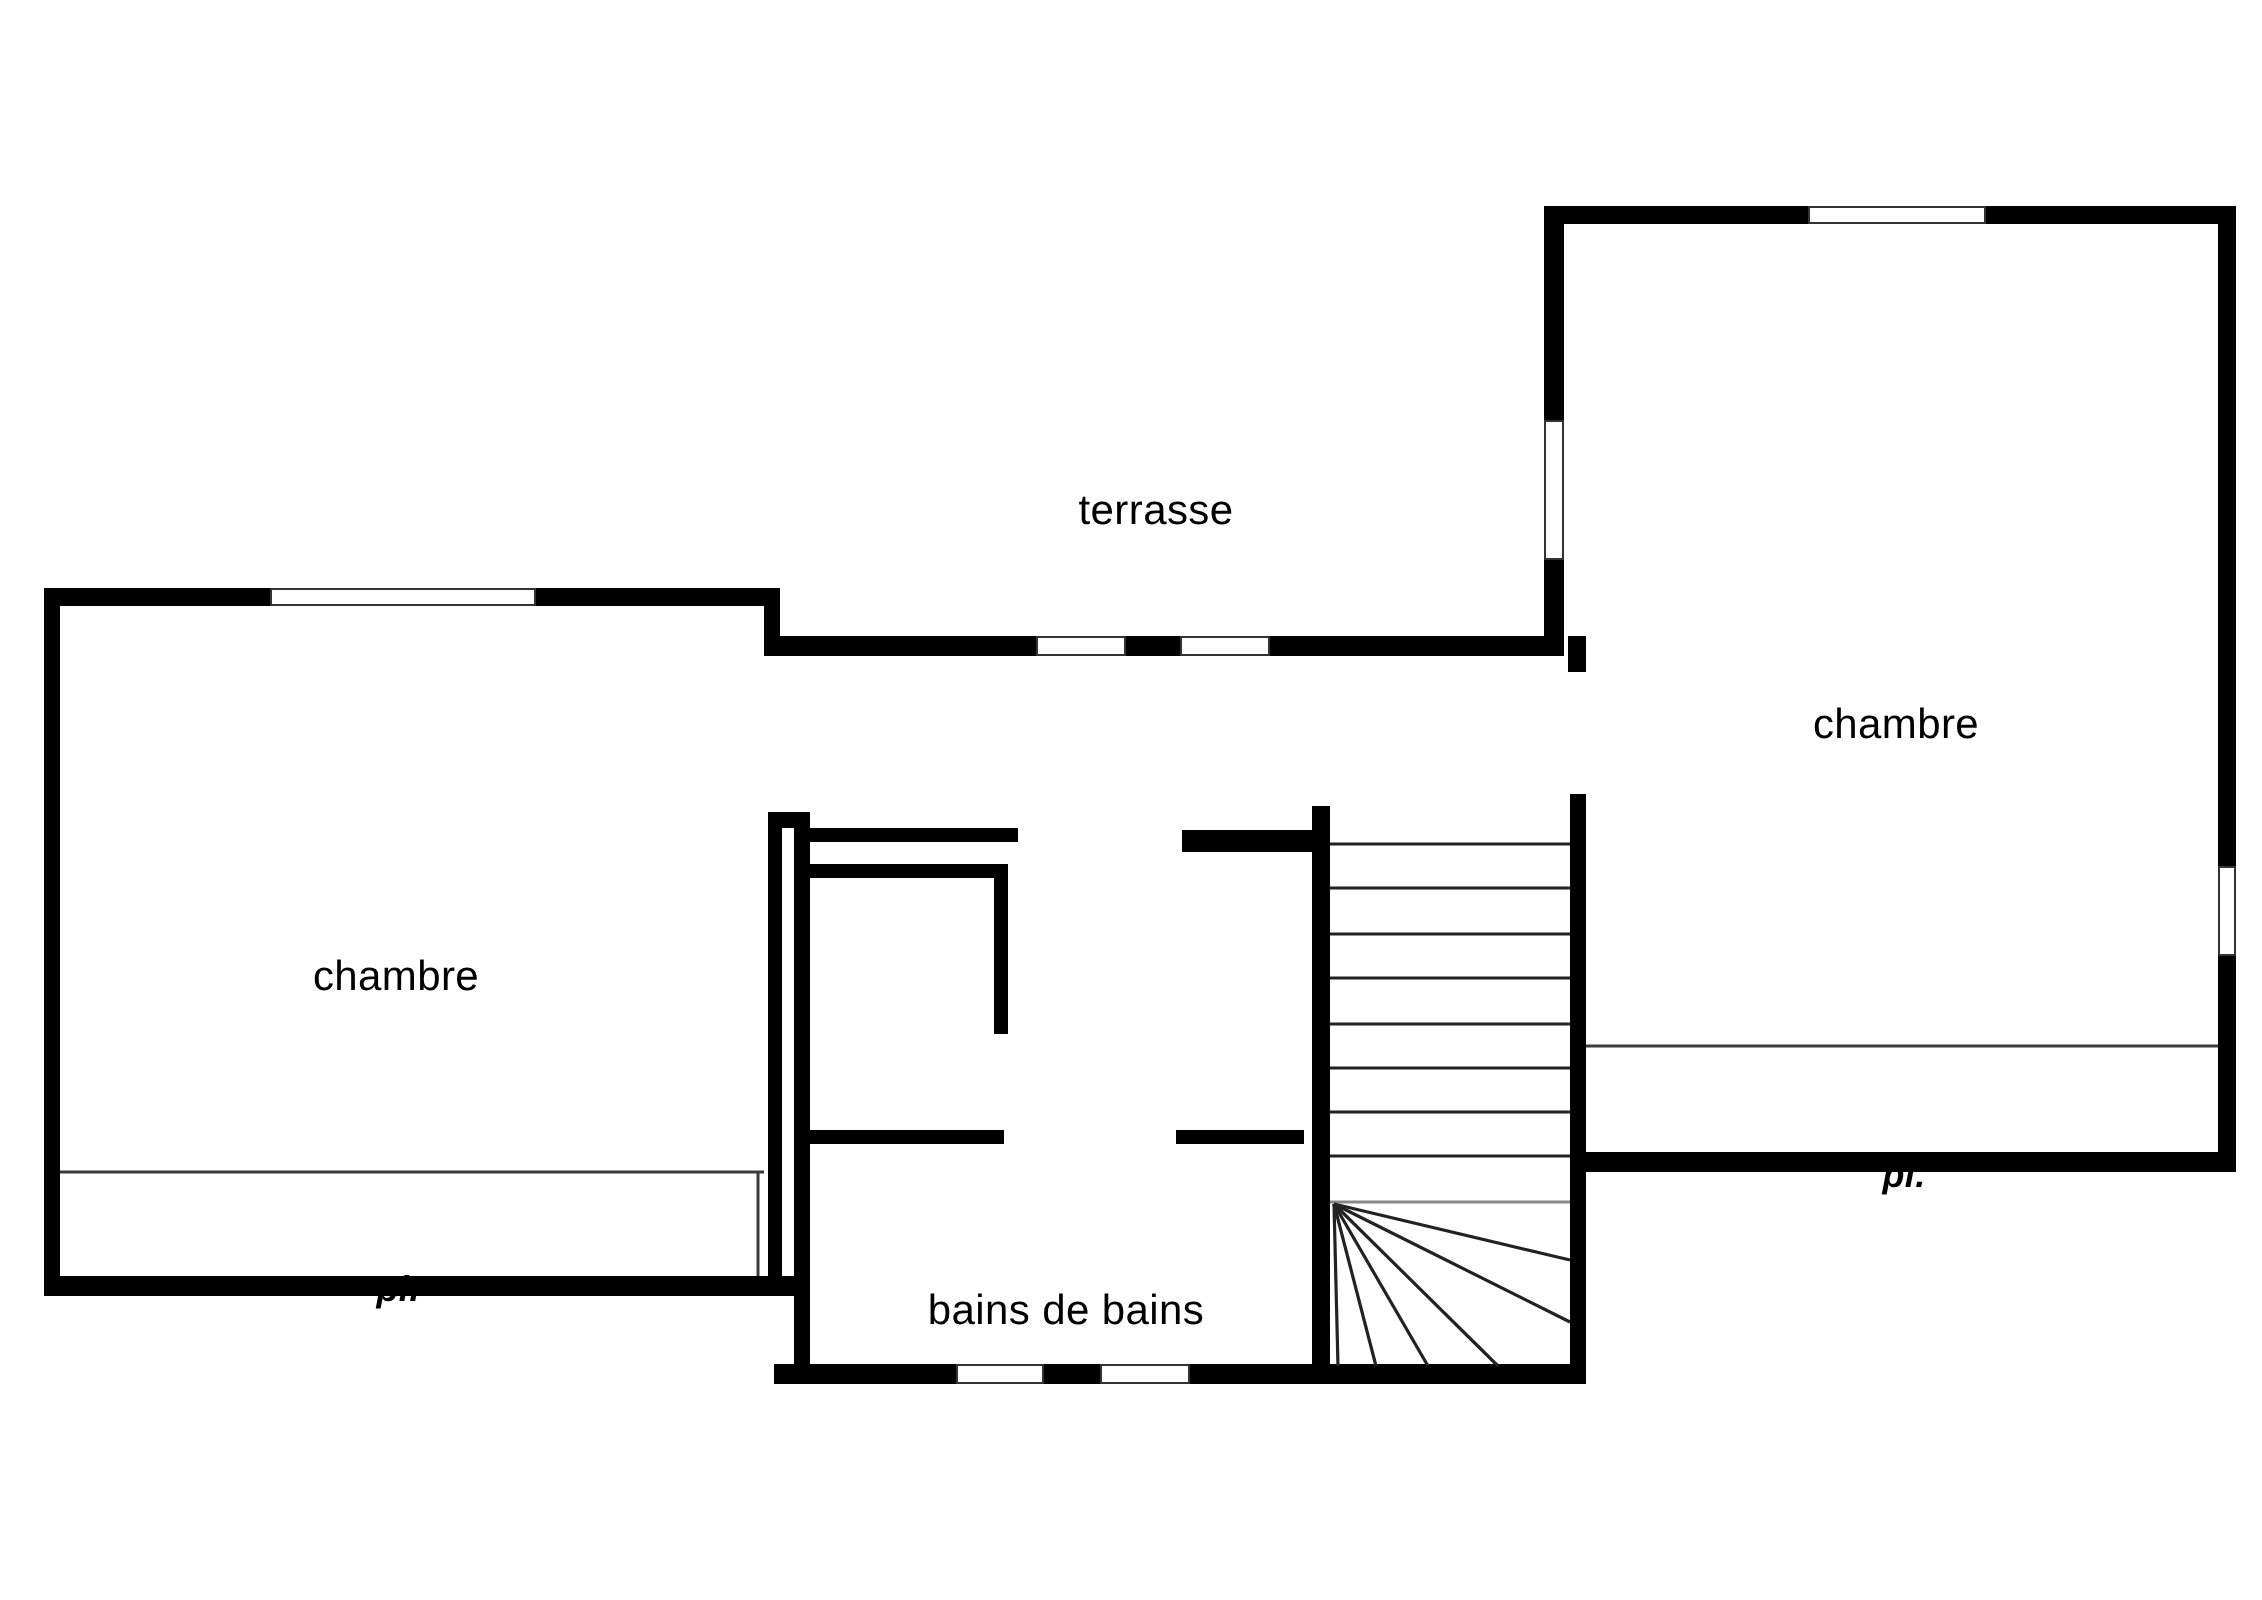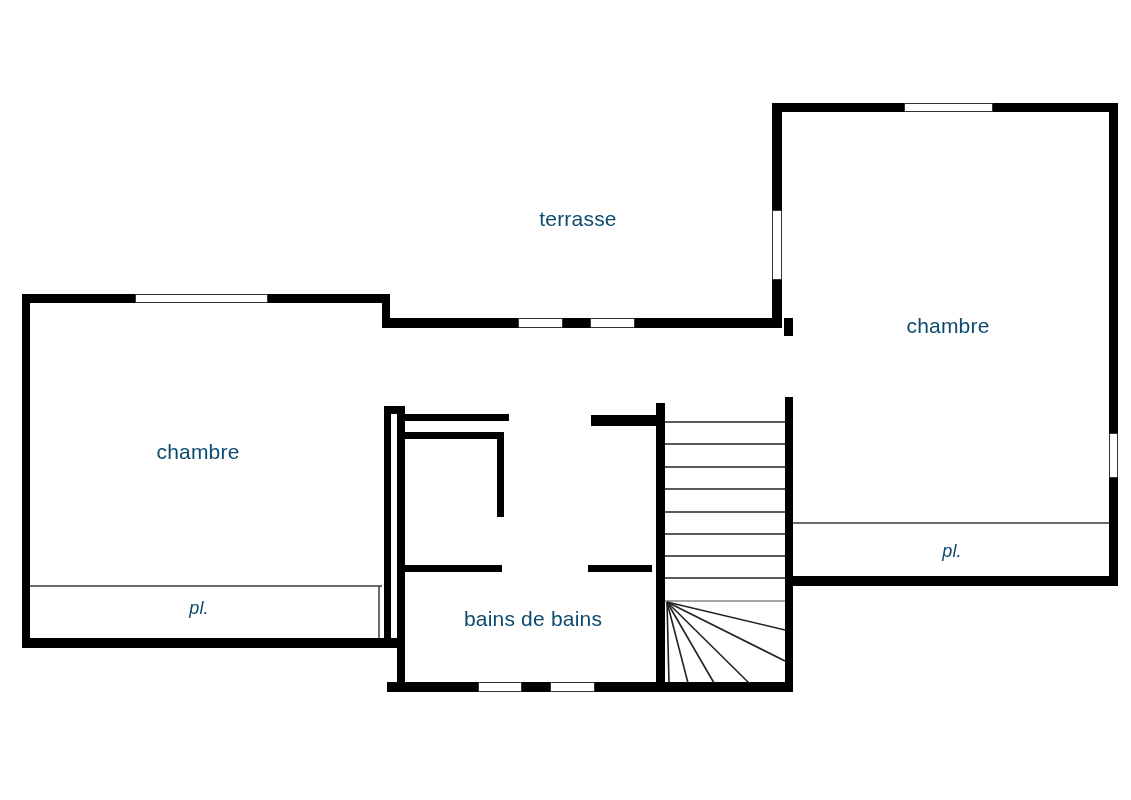--- a/index.html
+++ b/index.html
@@ -16,25 +16,26 @@
     overflow: hidden;
   }
   .canvas svg {
     position: absolute;
     left: 0;
     top: 0;
   }
   .room-label {
     position: absolute;
     transform: translate(-50%, -50%);
-    color: #0c4a6e;
+    color: #000000;
     white-space: nowrap;
     letter-spacing: 0.2px;
+    margin-top: 37px;
   }
-  .room-label.italic { font-style: italic; }
+  .room-label.italic { font-style: italic; font-weight: bold; }
 </style>
 </head>
 <body>
 
 <div class="canvas">
   <svg id="plan-svg" width="1131" height="800" viewBox="0 0 1131 800">
       <rect x="22" y="294" width="113" height="9" fill="#000000"></rect>
       <rect x="268" y="294" width="122" height="9" fill="#000000"></rect>
       <rect x="22" y="294" width="8" height="354" fill="#000000"></rect>
       <rect x="22" y="638" width="376" height="10" fill="#000000"></rect>

